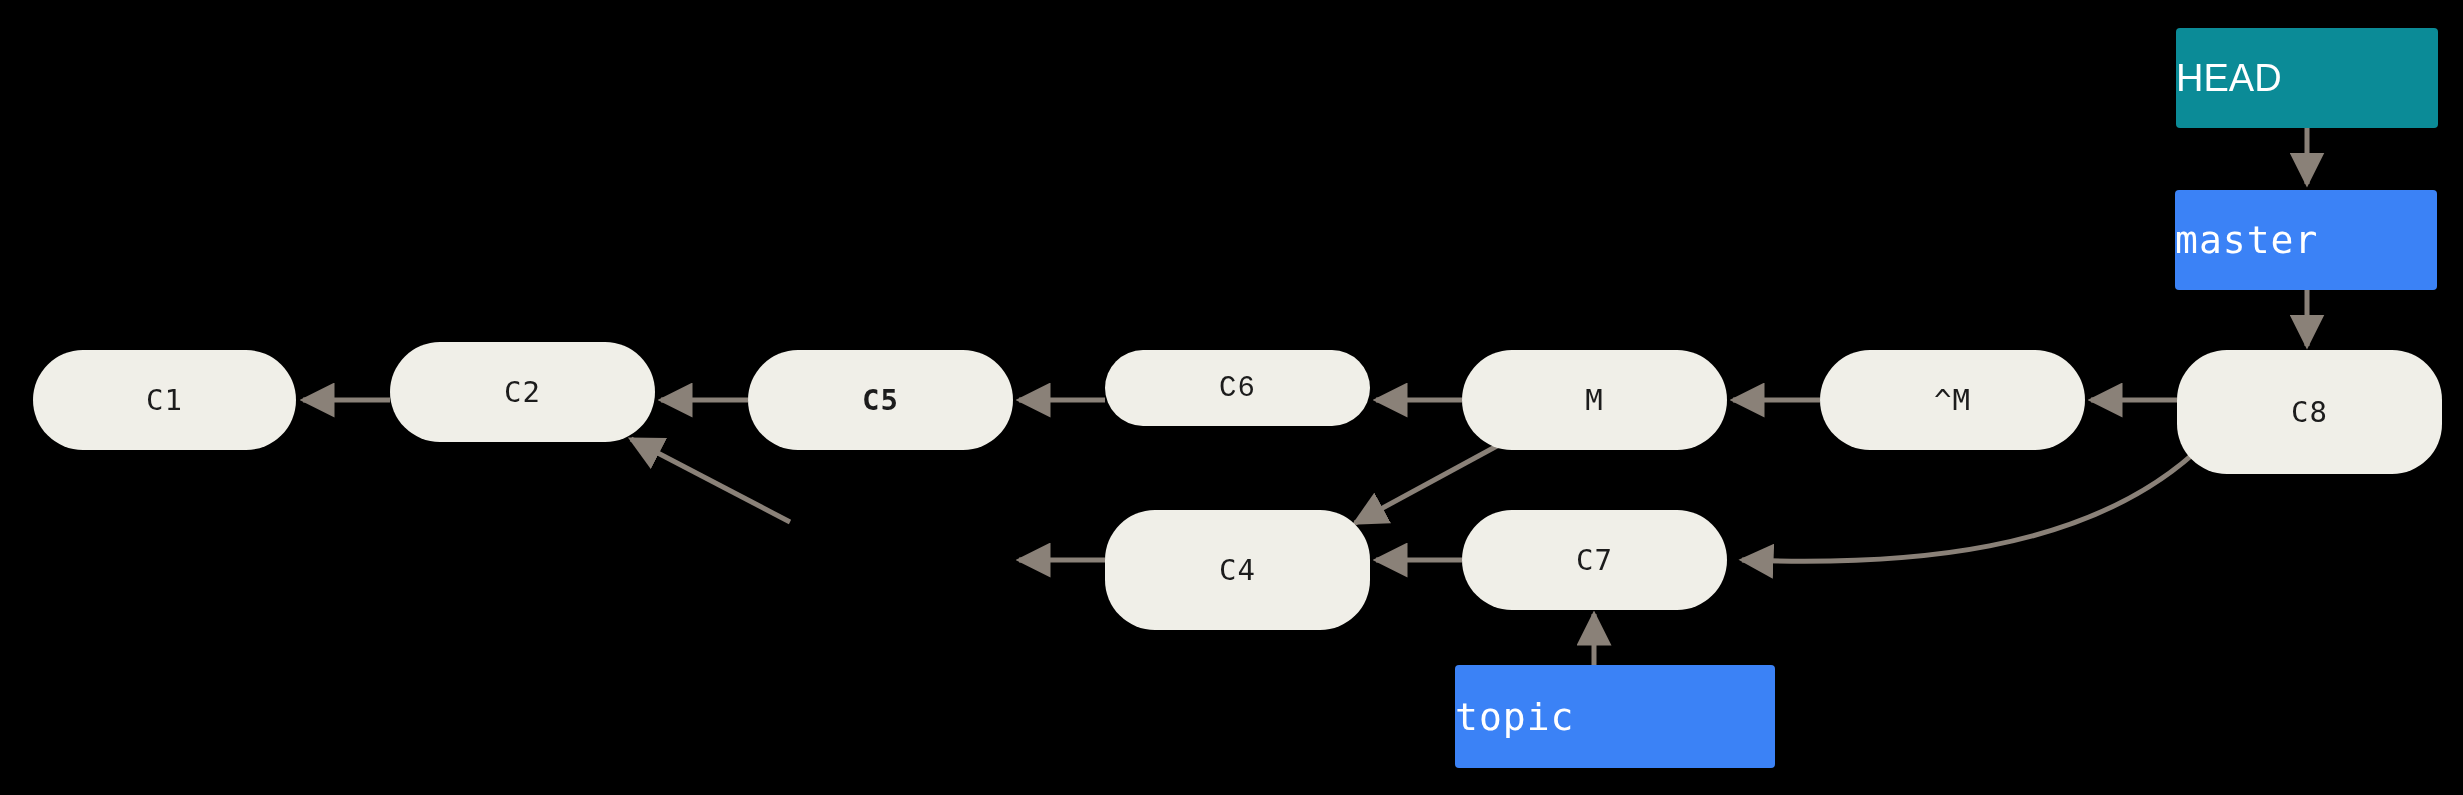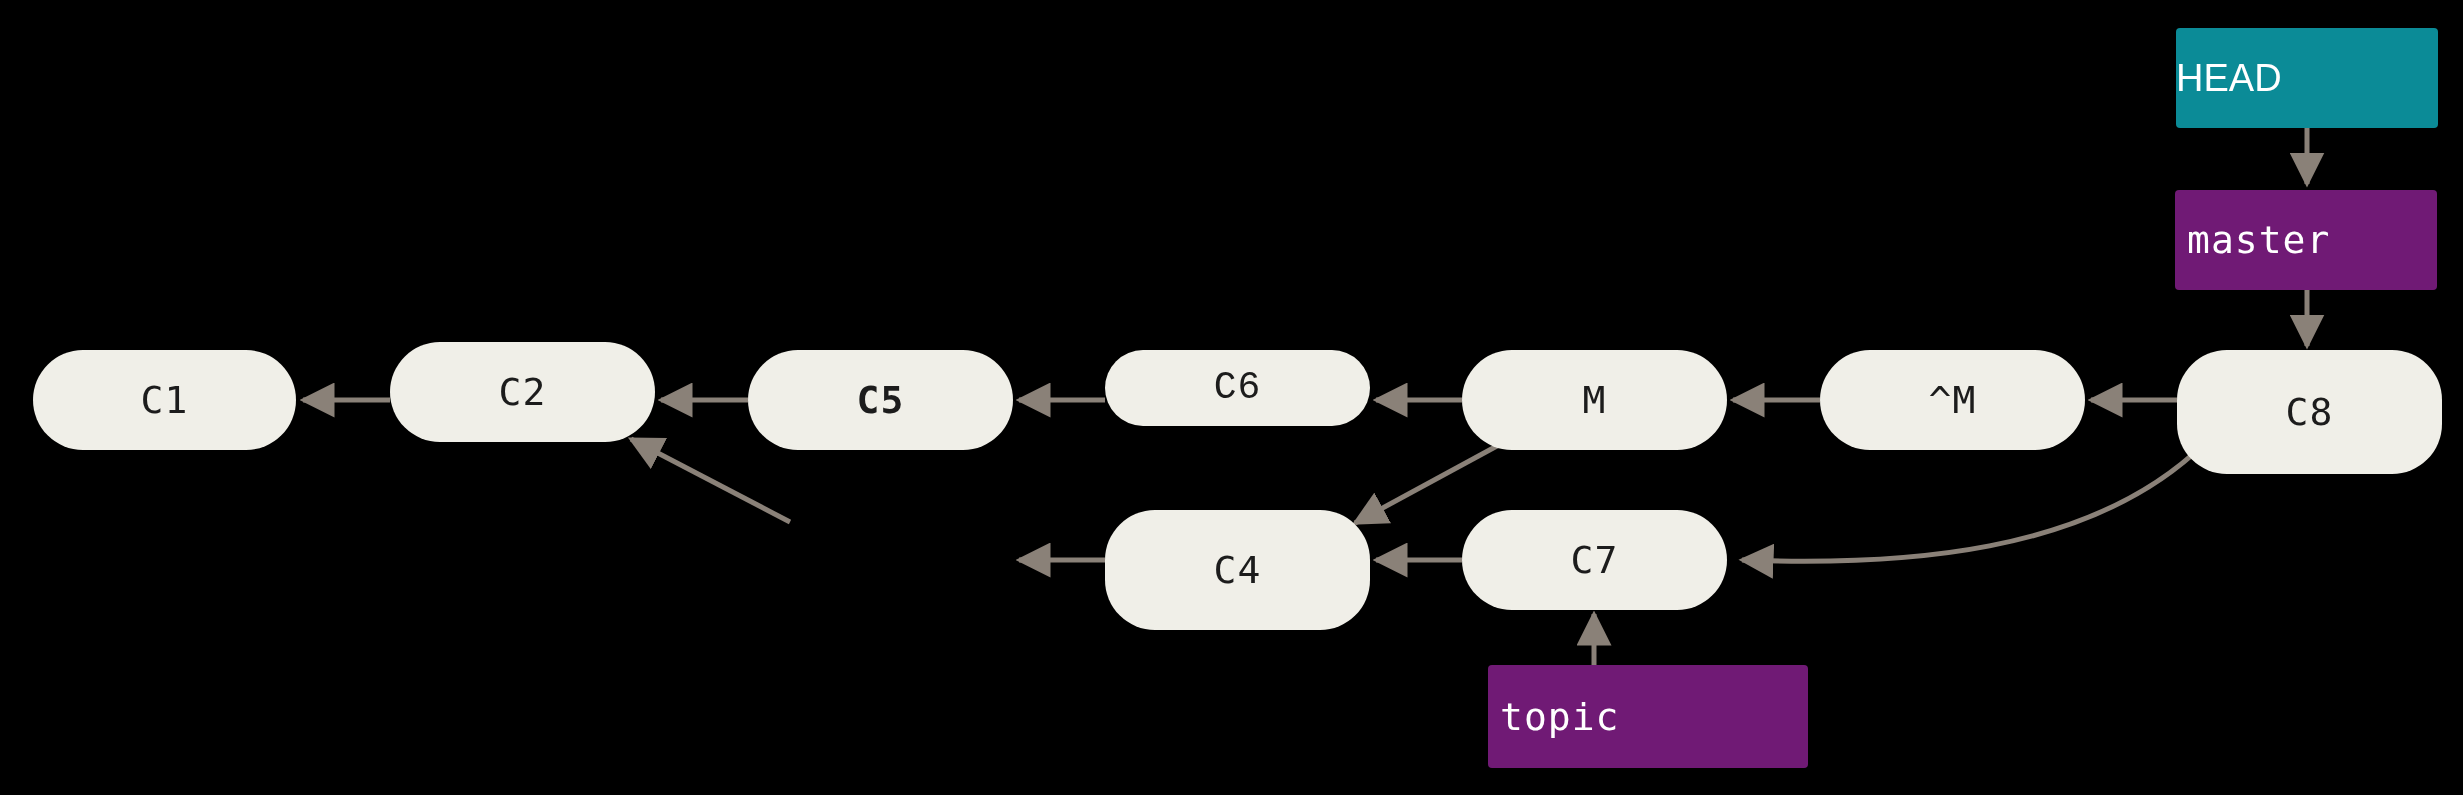--- a/index.html
+++ b/index.html
@@ -29,21 +29,21 @@
   .node {
     position: absolute;
     box-sizing: border-box;
     display: flex;
     align-items: center;
     justify-content: center;
     background: #f0efe8;
     color: #1c1c1c;
     border-radius: 50px;
     font-family: "DejaVu Sans Mono", monospace;
-    font-size: 38px;
+    font-size: 29px;
     letter-spacing: 1px;
     line-height: 1;
     z-index: 3;
   }
   .ref {
     position: absolute;
     box-sizing: border-box;
     display: flex;
     align-items: center;
     justify-content: flex-start;
@@ -54,22 +54,21 @@
     line-height: 1;
     border-radius: 4px;
     z-index: 3;
   }
   .ref.head-ref {
     background: #0b8b97;
     font-family: "Liberation Sans", sans-serif;
     letter-spacing: 0px;
   }
   .ref.branch-ref {
-    background: #701a75;
-    padding-left: 12px;
+    background: #3b82f6;
   }
 </style>
 </head>
 <body>
 
 <div id="stage">
 
   <svg id="edge-layer" viewBox="0 0 2463 795" width="2463" height="795" xmlns="http://www.w3.org/2000/svg">
     <defs>
       <marker id="arrow" viewBox="0 0 10 10" refX="9" refY="5" markerWidth="7" markerHeight="7" orient="auto-start-reverse">
@@ -125,17 +124,17 @@
   <div class="node" style="left:1462px; top:510px; width:265px; height:100px;justify-content:center;">
     <span>C7</span>
   </div>
 
   <div class="ref head-ref" style="left:2176px; top:28px; width:262px; height:100px;">
     <span>HEAD</span>
   </div>
   <div class="ref branch-ref" style="left:2175px; top:190px; width:262px; height:100px;">
     <span>master</span>
   </div>
-  <div class="ref branch-ref" style="left:1488px; top:665px; width:320px; height:103px;">
+  <div class="ref branch-ref" style="left:1455px; top:665px; width:320px; height:103px;">
     <span>topic</span>
   </div>
 
 </div>
 
 </body></html>

